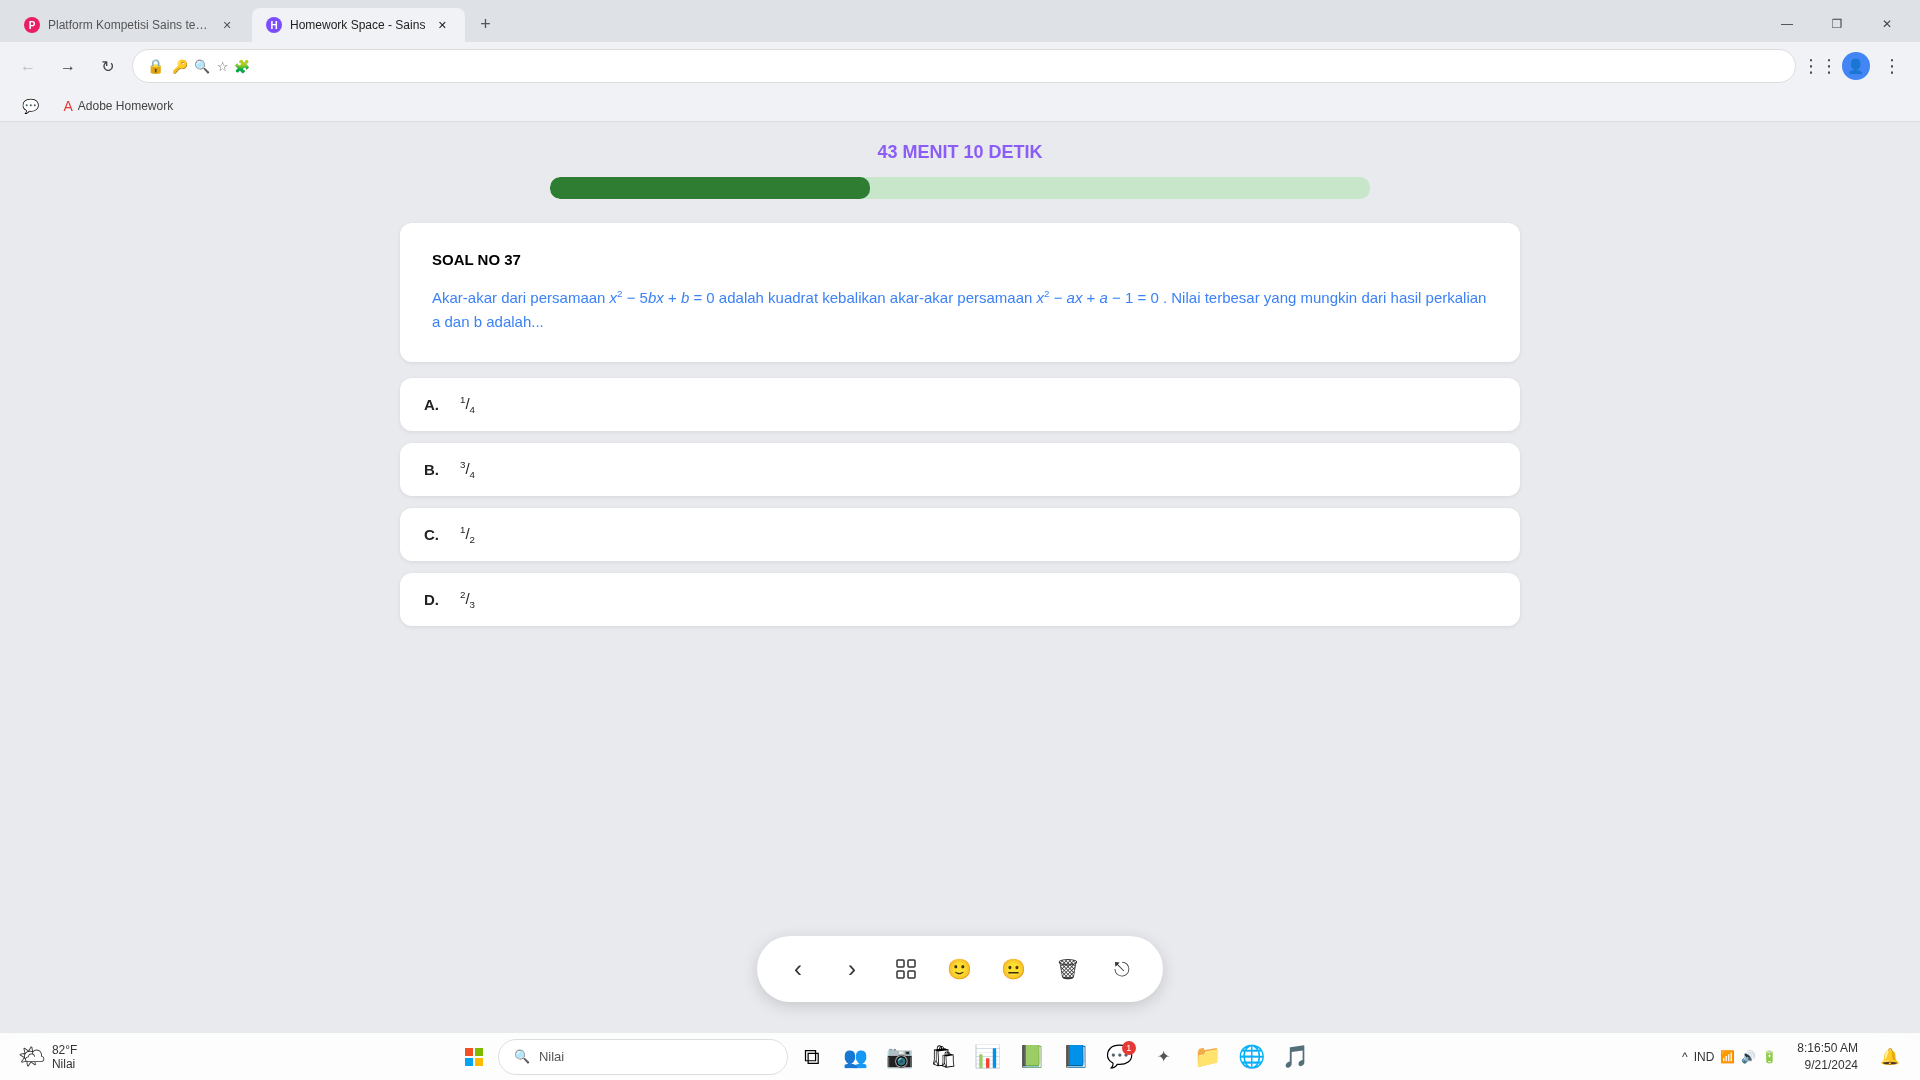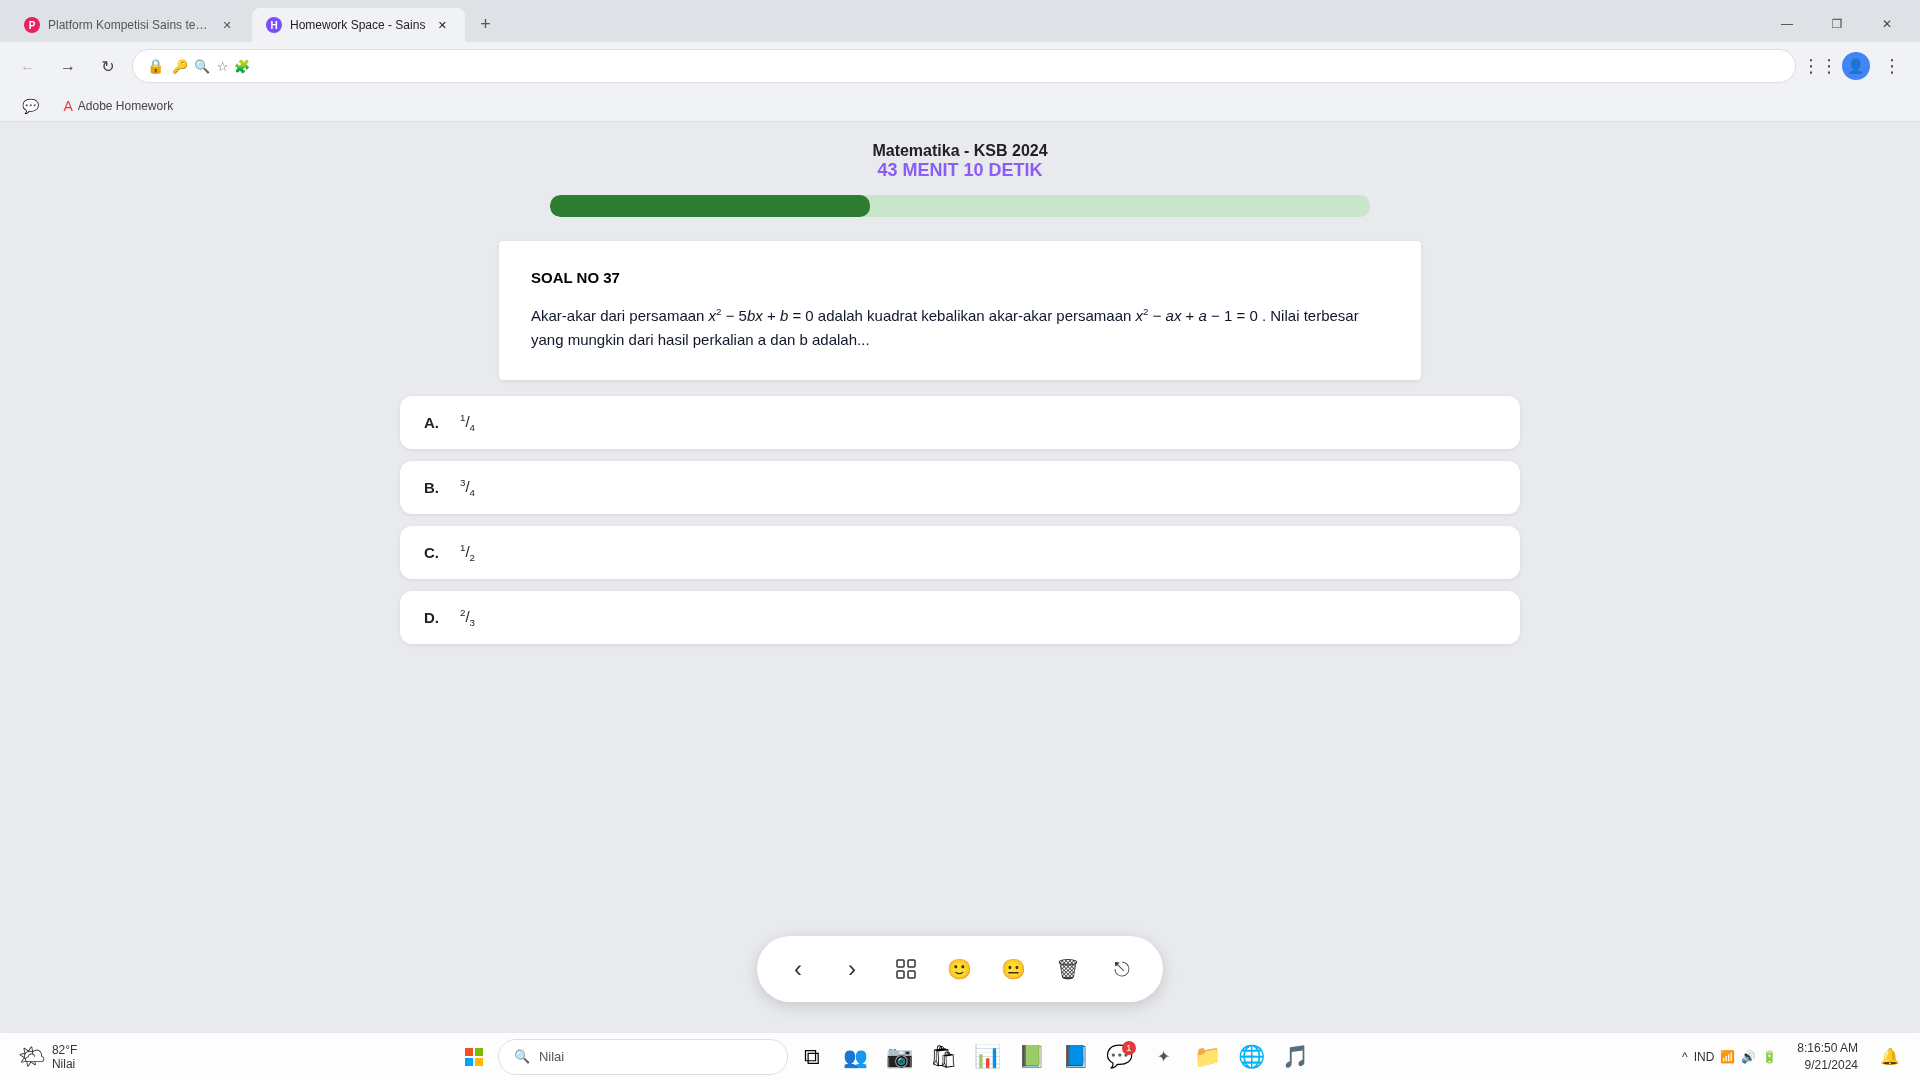--- a/index.html
+++ b/index.html
@@ -193,34 +193,34 @@
       overflow: hidden;
     }
     .progress-bar {
       height: 100%;
       background: #2e7d32;
       border-radius: 10px;
     }
 
     .question-card {
       background: white;
-      border-radius: 4px;
+      border-radius: 12px;
       padding: 28px 32px;
-      width: 922px;
+      width: 1120px;
       margin: 0 auto 16px;
       box-shadow: 0 1px 4px rgba(0,0,0,0.08);
     }
     .question-number {
       font-weight: bold;
       font-size: 15px;
       margin-bottom: 18px;
     }
     .question-text {
       font-size: 15px;
-      color: #0f172a;
+      color: #3b82f6;
       line-height: 1.6;
     }
 
     .option-card {
       background: white;
       border-radius: 12px;
       padding: 16px 24px;
       width: 1120px;
       margin: 0 auto 12px;
       display: flex;
@@ -428,21 +428,20 @@
     </div>
     <div class="bookmark-item">
       <span style="font-size:14px;color:#e53935">A</span>
       <span>Adobe Homework</span>
     </div>
   </div>
 </div>
 
 <div class="page-content">
   <div class="exam-header">
-    <div class="exam-title">Matematika - KSB 2024</div>
     <div class="exam-timer">43 MENIT 10 DETIK</div>
   </div>
 
   <div class="progress-container">
     <div class="progress-bar" style="width:39%"></div>
   </div>
 
   <div class="question-card">
     <div class="question-number">SOAL NO 37</div>
     <div class="question-text">

